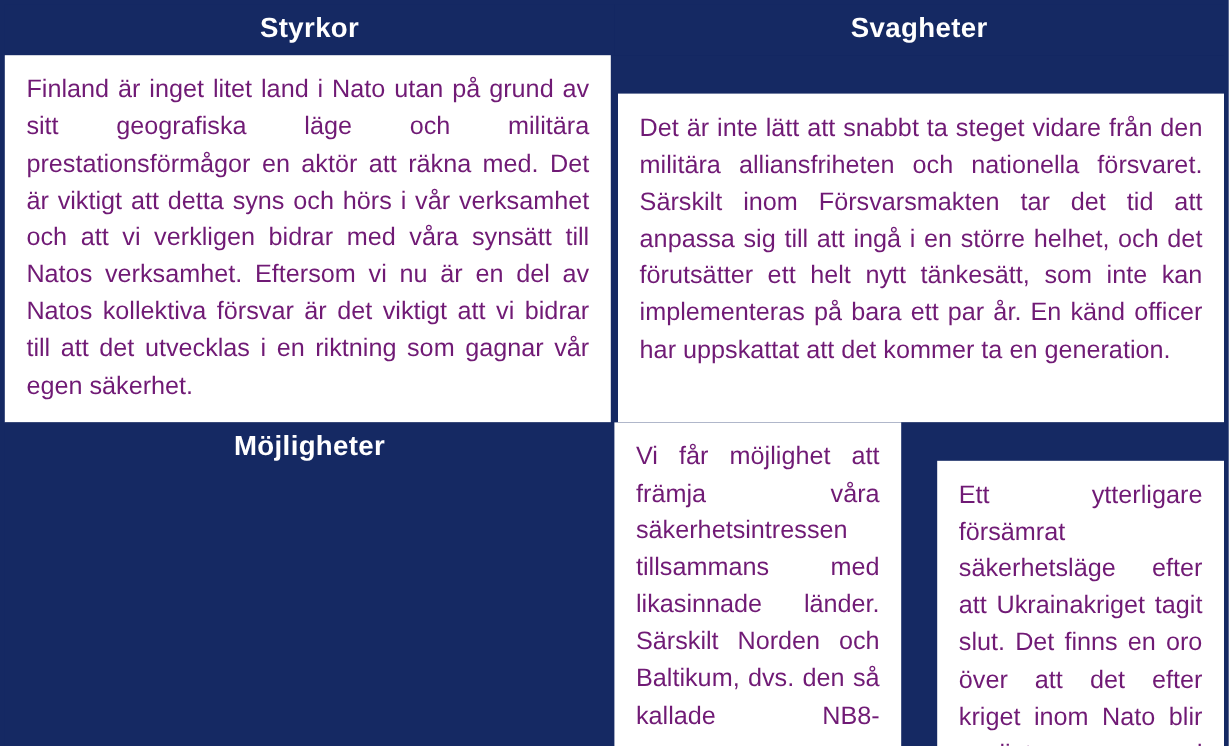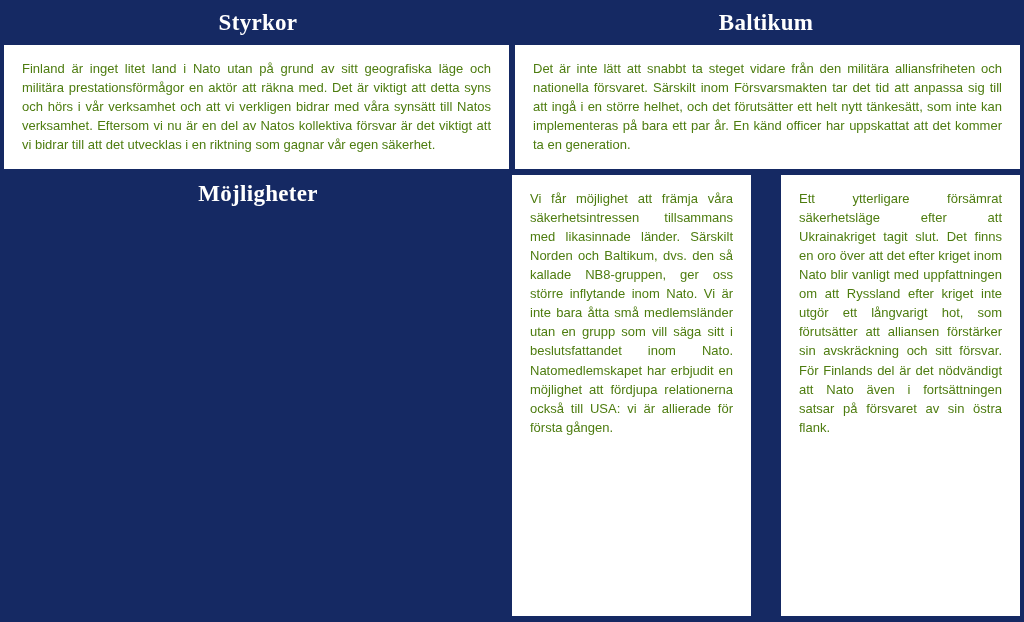--- a/index.html
+++ b/index.html
@@ -20,21 +20,20 @@
     padding: 4px 4px 6px 4px;
   }
   .band {
     display: flex;
     flex-direction: column;
   }
   .band-top { flex: 0 0 auto; }
   .header-row {
     display: flex;
     width: 100%;
-    font-family: Liberation Serif, serif;
   }
   .header-cell {
     flex: 1 1 50%;
     text-align: center;
     color: #ffffff;
     font-weight: bold;
     font-size: 23px;
     letter-spacing: 0.3px;
     padding: 6px 0 9px 0;
     background: #152963;
@@ -43,43 +42,43 @@
     display: flex;
     width: 100%;
     background: #152963;
   }
   .cell {
     flex: 1 1 50%;
     background: #ffffff;
     padding: 14px 18px 14px 18px;
   }
   .cell.left { margin-right: 3px; }
-  .cell.right { margin-left: 3px; }
+  .cell.right { margin-left: 3px; margin-top: 32px; }
   .cell p {
     margin: 0;
-    color: #4d7c0f;
-    font-size: 13px;
+    color: #701a75;
+    font-size: 21px;
     line-height: 1.47;
     text-align: justify;
     text-justify: inter-word;
     hyphens: manual;
   }
   .gap { height: 6px; background: #152963; }
   .band-bottom { flex: 1 1 auto; display: flex; flex-direction: row; }
   .band-bottom .body-row { flex: 1 1 auto; gap: 24px; }
 </style>
 </head>
 <body>
 
 <div id="swot">
 
   <div class="band band-top">
     <div class="header-row">
       <div class="header-cell">Styrkor</div>
-      <div class="header-cell">Baltikum</div>
+      <div class="header-cell">Svagheter</div>
     </div>
     <div class="body-row">
       <div class="cell left">
         <p>Finland är inget litet land i Nato utan på grund av sitt geografiska läge och militära prestationsförmågor en aktör att räkna med. Det är viktigt att detta syns och hörs i vår verksamhet och att vi verkligen bidrar med våra synsätt till Natos verksamhet. Eftersom vi nu är en del av Natos kollektiva försvar är det viktigt att vi bidrar till att det utvecklas i en riktning som gagnar vår egen säkerhet.</p>
       </div>
       <div class="cell right">
         <p>Det är inte lätt att snabbt ta steget vidare från den militära alliansfriheten och nationella försvaret. Särskilt inom Försvarsmakten tar det tid att anpassa sig till att ingå i en större helhet, och det förutsätter ett helt nytt tänkesätt, som inte kan implementeras på bara ett par år. En känd officer har uppskattat att det kommer ta en generation.</p>
       </div>
     </div>
   </div>

